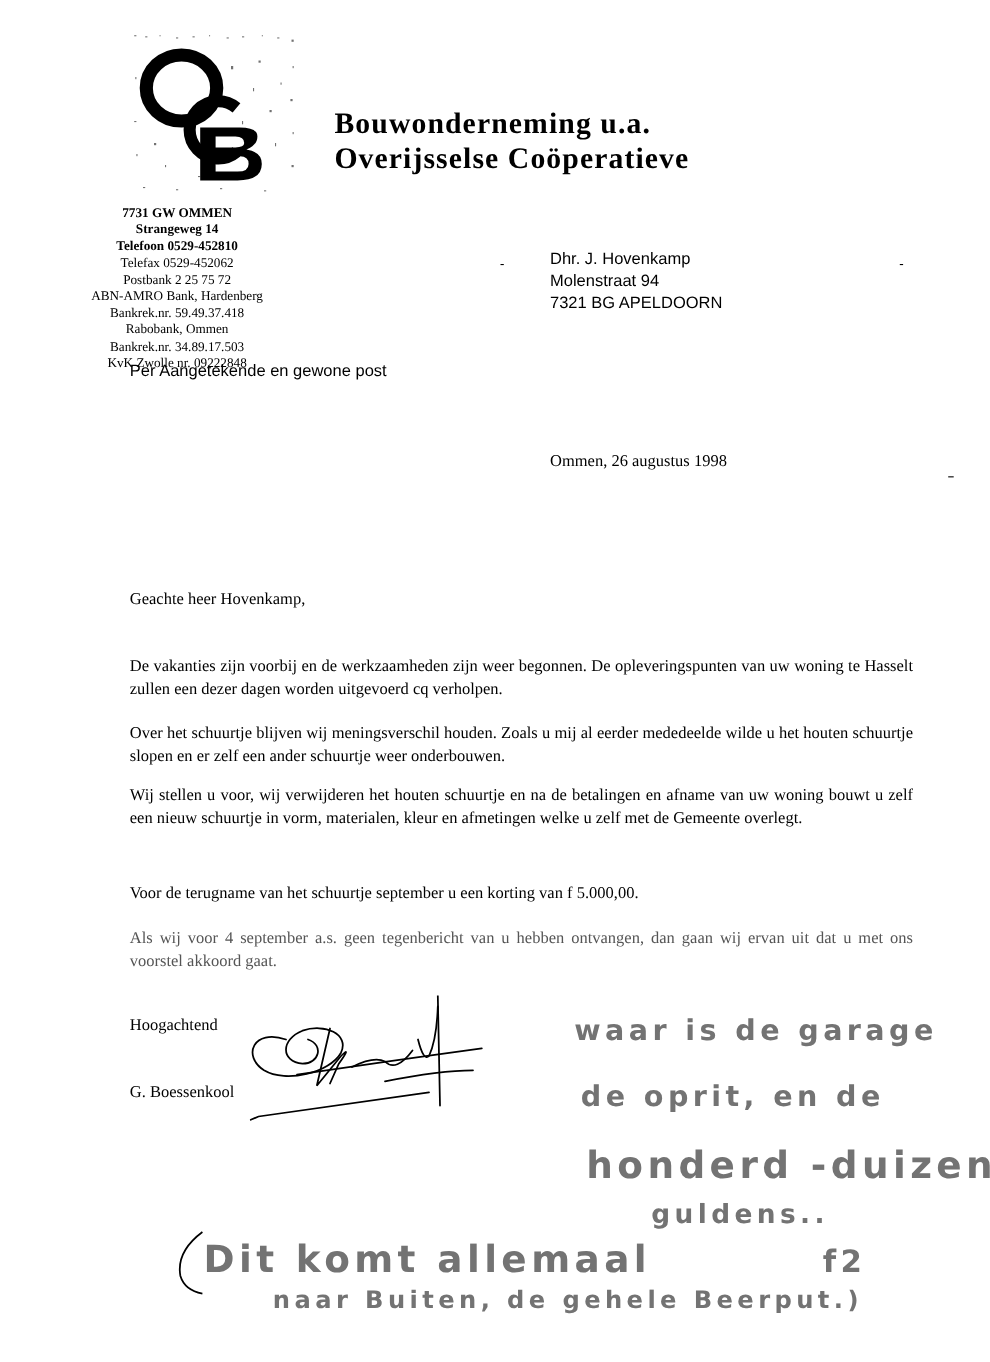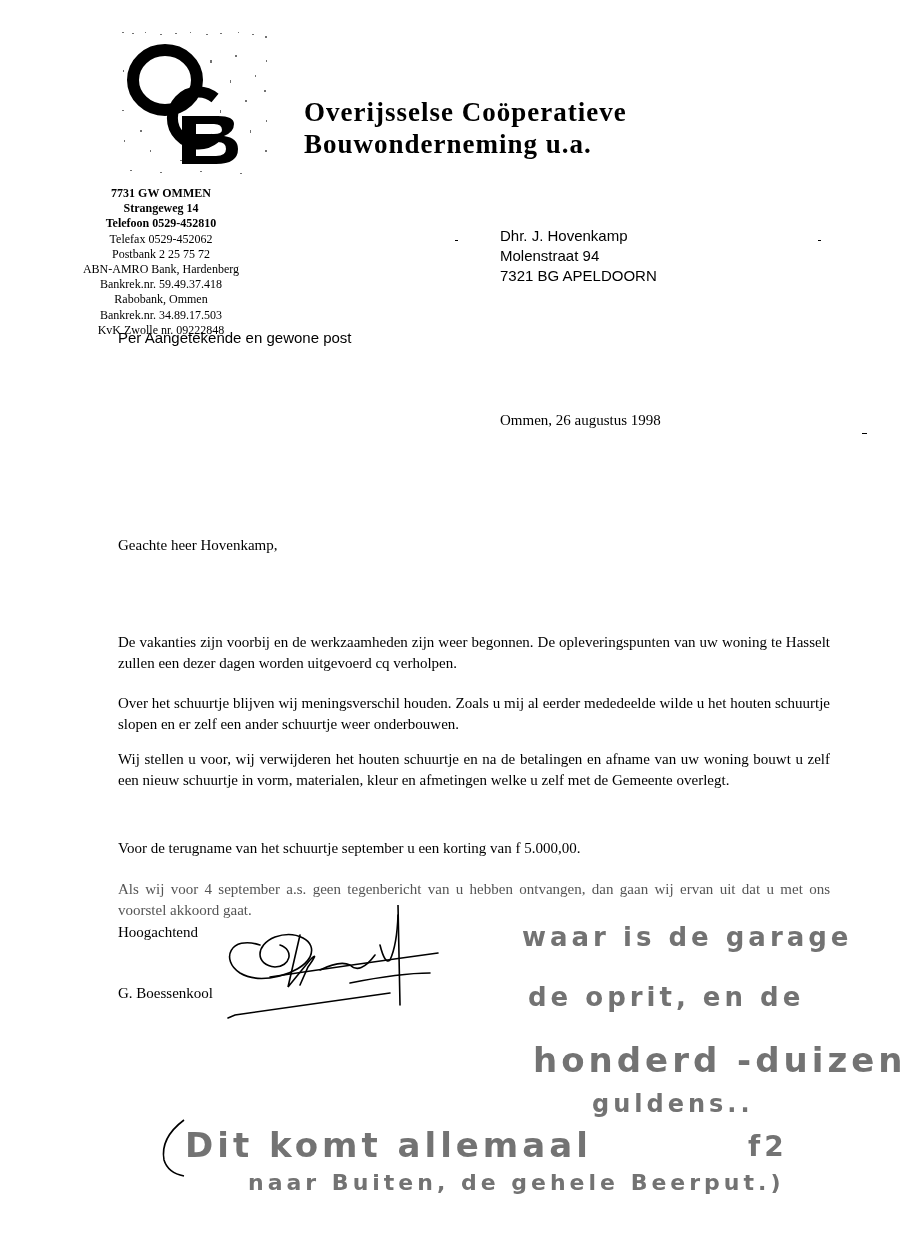--- a/index.html
+++ b/index.html
@@ -9,21 +9,21 @@
   .company { left: 304px; top: 96px; font-family: "Liberation Serif", serif; font-size: 27px; line-height: 32px; letter-spacing: 1px; font-weight: bold; }
   .company div { white-space: nowrap; }
   .sender { left: 60px; top: 186px; width: 202px; text-align: center; font-size: 12px; line-height: 15.2px; }
   .sender div { white-space: nowrap; }
   .sender .b { font-weight: bold; }
   .delivery { left: 118px; top: 329px; font-family: "Liberation Sans", sans-serif; font-size: 15px; white-space: nowrap; }
   .recipient { left: 500px; top: 226px; font-family: "Liberation Sans", sans-serif; font-size: 15px; line-height: 20px; }
   .recipient div { white-space: nowrap; }
   .date { left: 500px; top: 412px; font-size: 15px; white-space: nowrap; }
   .salutation { left: 118px; top: 537px; font-size: 15px; white-space: nowrap; }
-  .body-text { left: 118px; width: 712px; font-size: 15px; line-height: 21px; text-align: justify; margin-top: 36px; }
+  .body-text { left: 118px; width: 712px; font-size: 15px; line-height: 21px; text-align: justify; }
   .p1 { top: 596px; }
   .p2 { top: 657px; }
   .p3 { top: 713px; }
   .p4 { top: 802px; }
   .p5 { top: 843px; }
   .p5 .faded { color: #555; }
   .closing { left: 118px; top: 924px; font-size: 15px; white-space: nowrap; }
   .signer { left: 118px; top: 985px; font-size: 15px; white-space: nowrap; }
   .signature { left: 200px; top: 905px; width: 240px; height: 120px; }
   .hw { font-family: "DejaVu Sans", sans-serif; font-weight: 700; color: #737373; white-space: nowrap; letter-spacing: 4px; }
@@ -75,22 +75,22 @@
     <rect x="115" y="25" width="2" height="2"></rect>
       <rect x="135" y="45" width="1" height="2"></rect>
       <rect x="15" y="60" width="2" height="1"></rect>
   </g>
   <ellipse cx="45" cy="50" rx="32" ry="30" fill="none" stroke="#000" stroke-width="12"></ellipse>
   <path d="M 95 68 A 26 26 0 1 0 95 108" fill="none" stroke="#000" stroke-width="11"></path>
   <path d="M 62 86 L 62 134 L 96 134 Q 118 134 118 119 Q 118 108 104 106 Q 114 102 114 94 Q 114 86 98 86 Z M 76 94 L 94 94 Q 102 94 102 100 Q 102 104 94 104 L 76 104 Z M 76 112 L 98 112 Q 106 112 106 119 Q 106 126 96 126 L 76 126 Z" fill="#000" fill-rule="evenodd"></path>
 </svg>
 
 <div class="abs company">
+  <div>Bouwonderneming u.a.</div>
   <div>Overijsselse Coöperatieve</div>
-  <div>Bouwonderneming u.a.</div>
 </div>
 
 <div class="abs sender">
   <div class="b">7731 GW  OMMEN</div>
   <div class="b">Strangeweg 14</div>
   <div class="b">Telefoon 0529-452810</div>
   <div>Telefax 0529-452062</div>
   <div>Postbank 2 25 75 72</div>
   <div>ABN-AMRO Bank, Hardenberg</div>
   <div>Bankrek.nr. 59.49.37.418</div>

